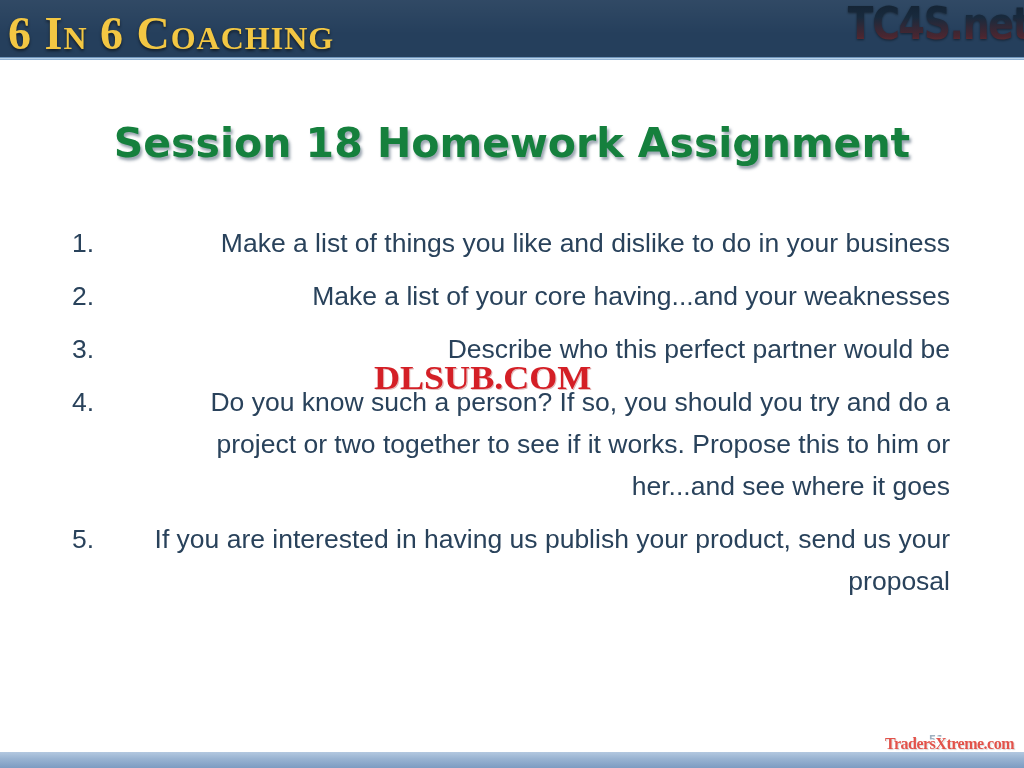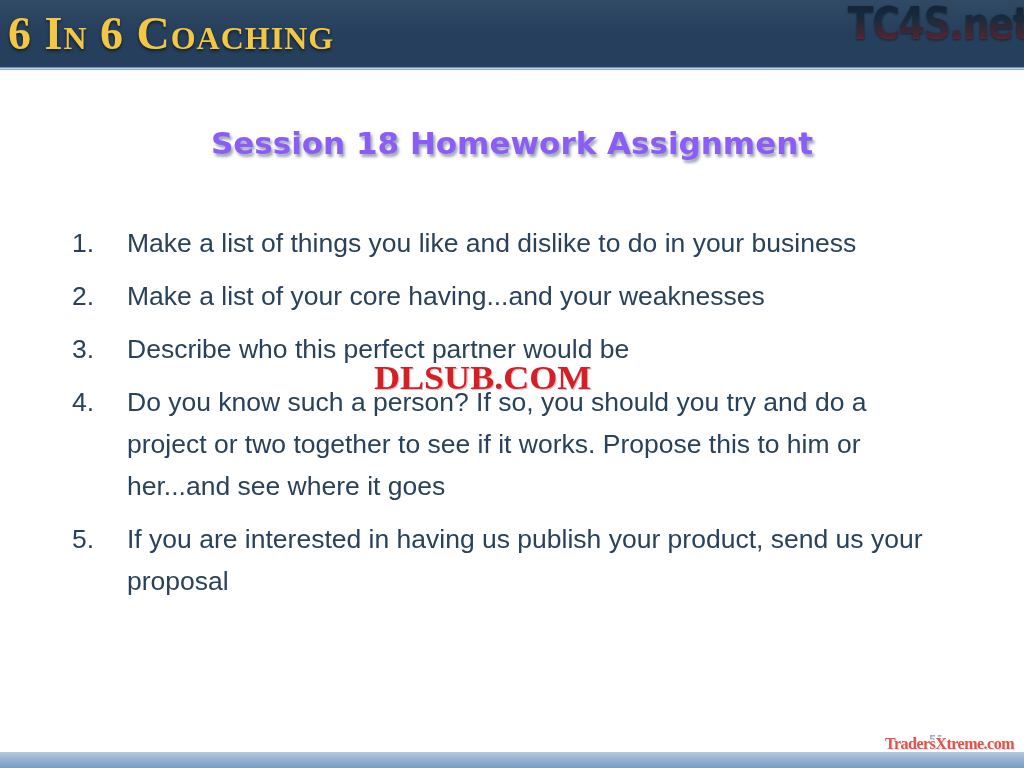--- a/index.html
+++ b/index.html
@@ -14,21 +14,21 @@
     position: relative;
     font-family: "Liberation Sans", sans-serif;
   }
 
   
   #header-banner {
     position: absolute;
     left: 0;
     top: 0;
     width: 1024px;
-    height: 70px;
+    height: 60px;
     background:
       linear-gradient(180deg,
         #2a4considering 0%,
         #27415e 0%,
         #24395430 0%),
       linear-gradient(180deg, #2b486a 0%, #27405d 45%, #1f3consider 100%);
     background-color: #253f5c;
     overflow: hidden;
   }
   #header-banner::after {
@@ -83,25 +83,25 @@
   }
 
   
   #slide-title {
     position: absolute;
     left: 0;
     right: 0;
     top: 118px;
     text-align: center;
     font-family: "DejaVu Sans", sans-serif;
-    font-size: 31px;
+    font-size: 41px;
     line-height: 50px;
     font-weight: 700;
     letter-spacing: 0px;
-    color: #8b5cf6;
+    color: #15803d;
     text-shadow: 2px 3px 3px rgba(120,135,150,.75);
     white-space: nowrap;
   }
 
   
   #body-list {
     position: absolute;
     left: 72px;
     top: 222px;
     width: 880px;
@@ -121,20 +121,21 @@
   }
   .item-number {
     flex: 0 0 auto;
     width: 55px;
     text-align: left;
     color: #29425b;
   }
   .item-text {
     flex: 1 1 auto;
     padding-right: 2px;
+    text-align: right;
   }
 
   
   #dlsub-watermark {
     position: absolute;
     left: 374px;
     top: 360px;
     font-family: "Liberation Serif", "DejaVu Serif", serif;
     font-size: 34px;
     line-height: 36px;

